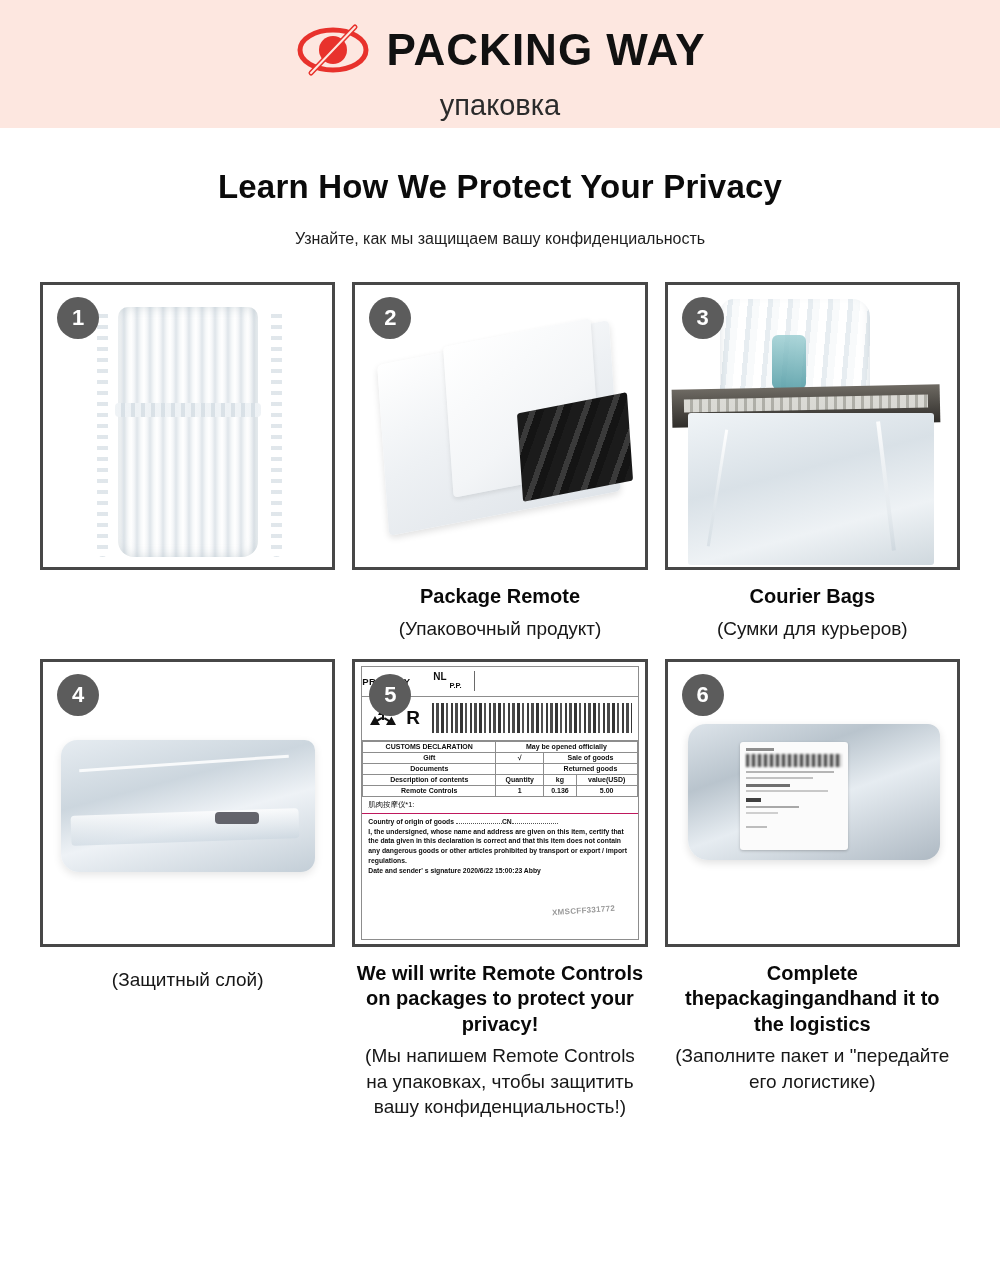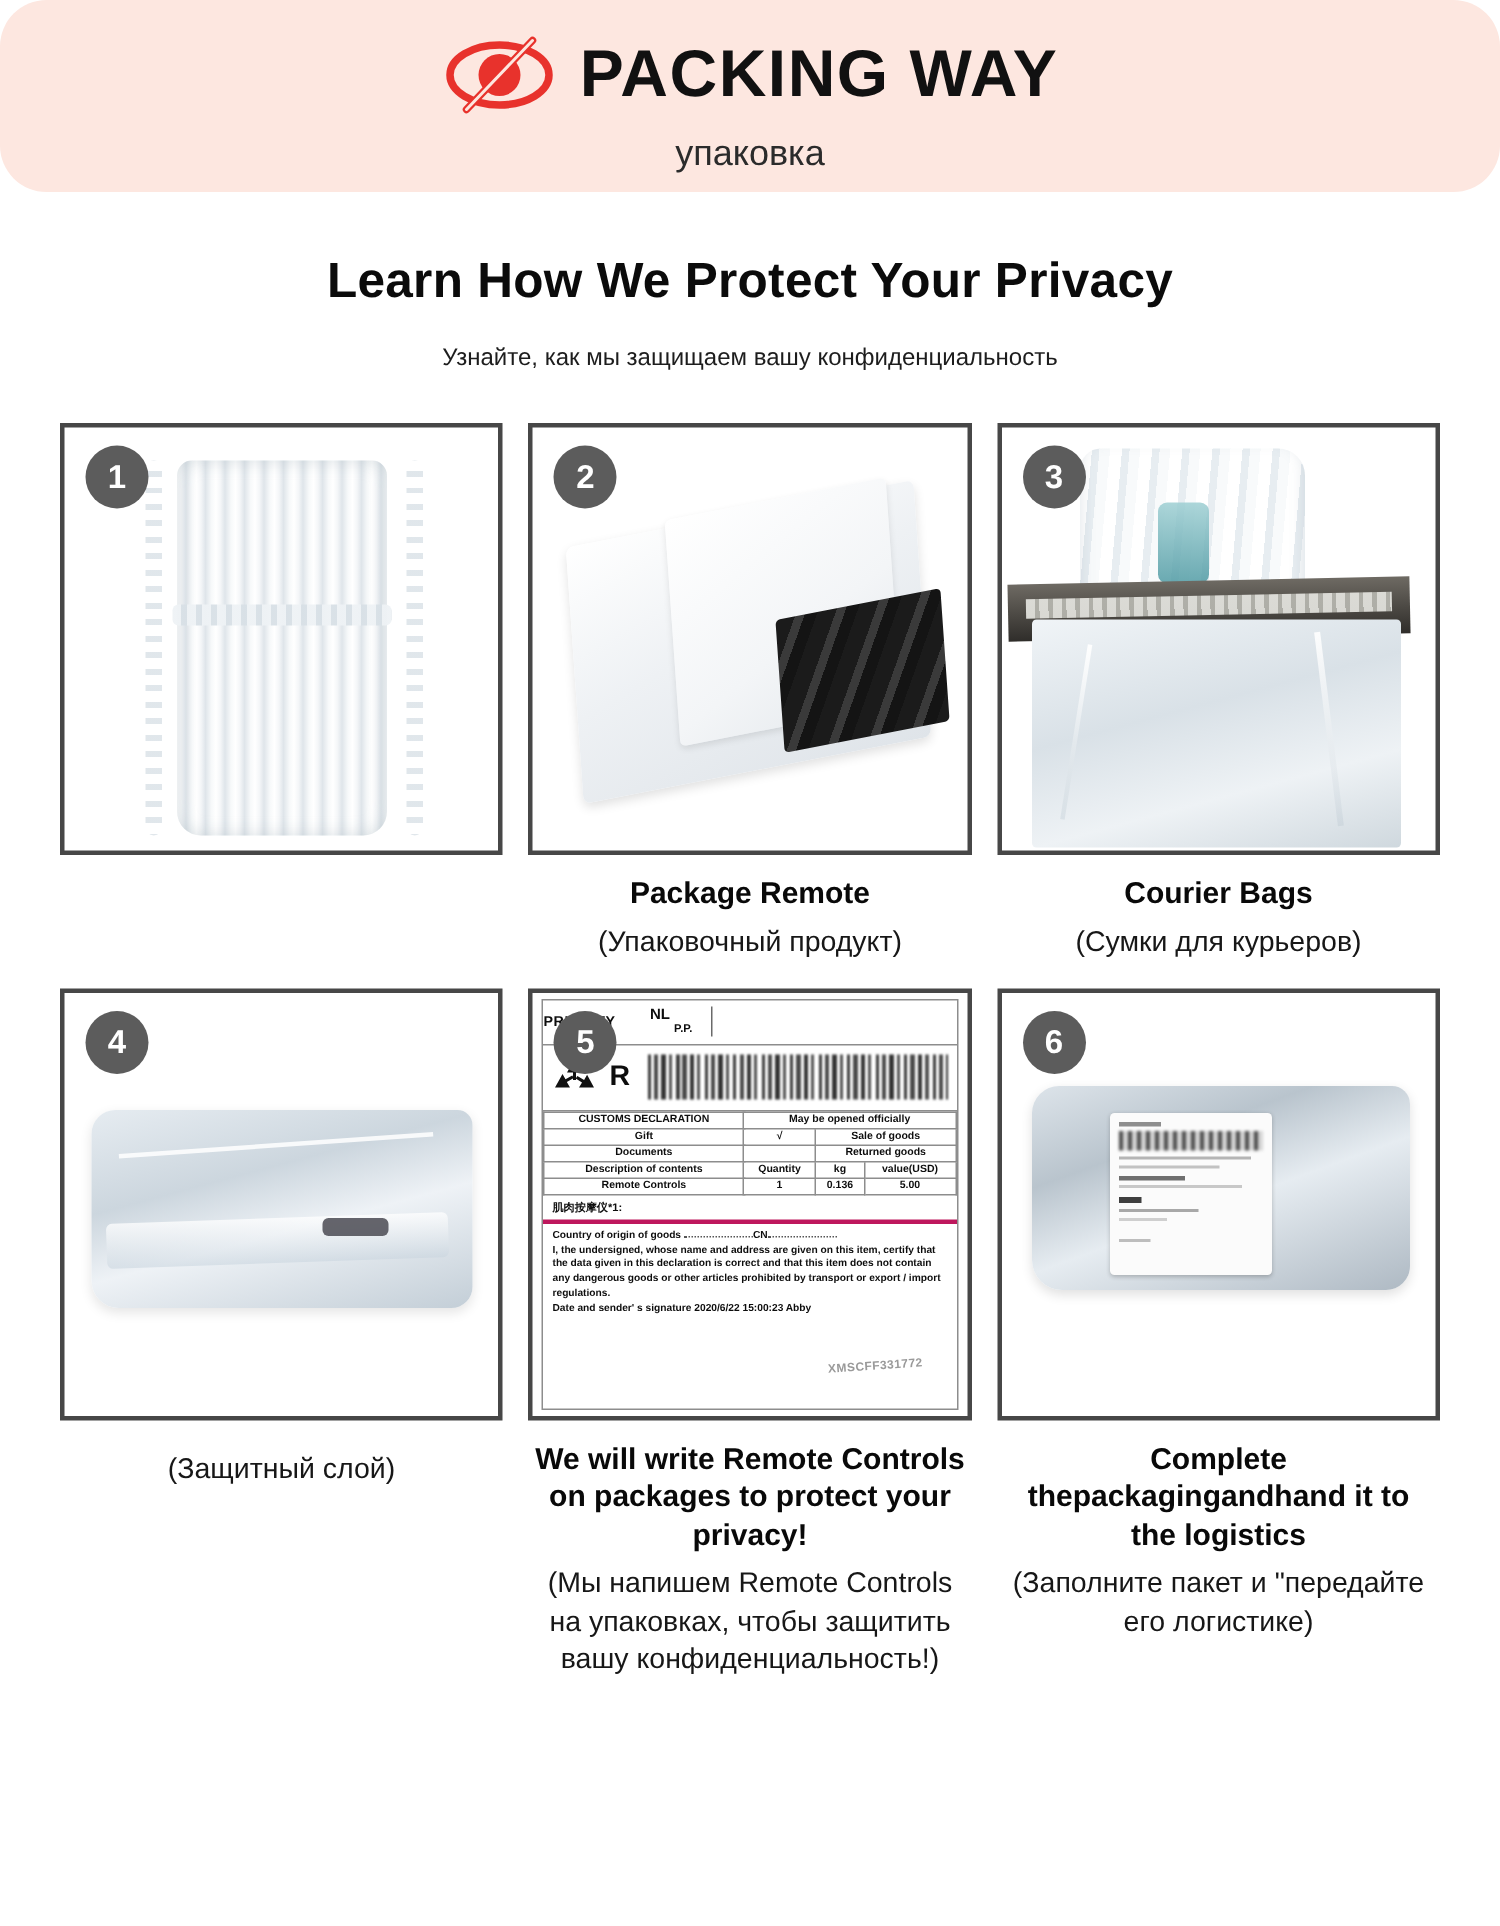--- a/index.html
+++ b/index.html
@@ -14,39 +14,38 @@
   
   .header-band {
     width: 1000px;
     height: 128px;
     background: #fde7e0;
     display: flex;
     flex-direction: column;
     align-items: center;
     justify-content: flex-start;
     padding-top: 22px;
-    border-radius: 31px;
   }
   .brand-row {
     display: flex;
     align-items: center;
     justify-content: center;
     gap: 14px;
   }
   .eye-icon { width: 78px; height: 56px; display:block; }
   .brand-title {
     font-size: 44px;
     font-weight: bold;
     letter-spacing: 1px;
     color: #111111;
     line-height: 1;
   }
   .brand-sub {
     margin-top: 11px;
-    font-size: 24px;
+    font-size: 29px;
     color: #2b2b2b;
     font-weight: normal;
   }
 
   
   .headings {
     text-align: center;
     margin-top: 40px;
   }
   .h-main {
@@ -259,21 +258,21 @@
     opacity:.85;
   }
   .lbl-addr {
     padding: 5px 6px 3px 6px; border-bottom: 1px solid #8d8d8d;
     display:flex; align-items:flex-start; gap: 4px; min-height: 56px;
   }
   .lbl-addr-text { flex:1; font-size: 7.2px; font-weight: bold; line-height: 1.42; }
   .lbl-ru { font-size: 12px; font-weight: bold; align-self: center; padding-right:4px;}
   .lbl-tbl { width: 100%; border-collapse: collapse; font-size: 7px; font-weight:bold; }
   .lbl-tbl td { border: 1px solid #8d8d8d; text-align:center; padding: 1.5px 2px; }
-  .lbl-cn { padding: 3px 6px; font-size: 7.4px; font-weight:bold; border-bottom:3px solid #be185d;}
+  .lbl-cn { padding: 3px 6px; font-size: 7.4px; font-weight:normal; border-bottom:1px solid #be185d;}
   .lbl-fine {
     padding: 3px 6px 4px 6px; font-size: 6.8px; font-weight: bold;
     line-height: 1.45; position: relative; flex:1;
   }
   .watermark {
     position:absolute; right: 22px; bottom: 22px;
     font-size: 8px; font-weight: bold; color: #9a9a9a;
     transform: rotate(-4deg); letter-spacing: .3px;
   }
   .dotline { display:inline-block; border-bottom:1px dotted #555; width: 46px; }

